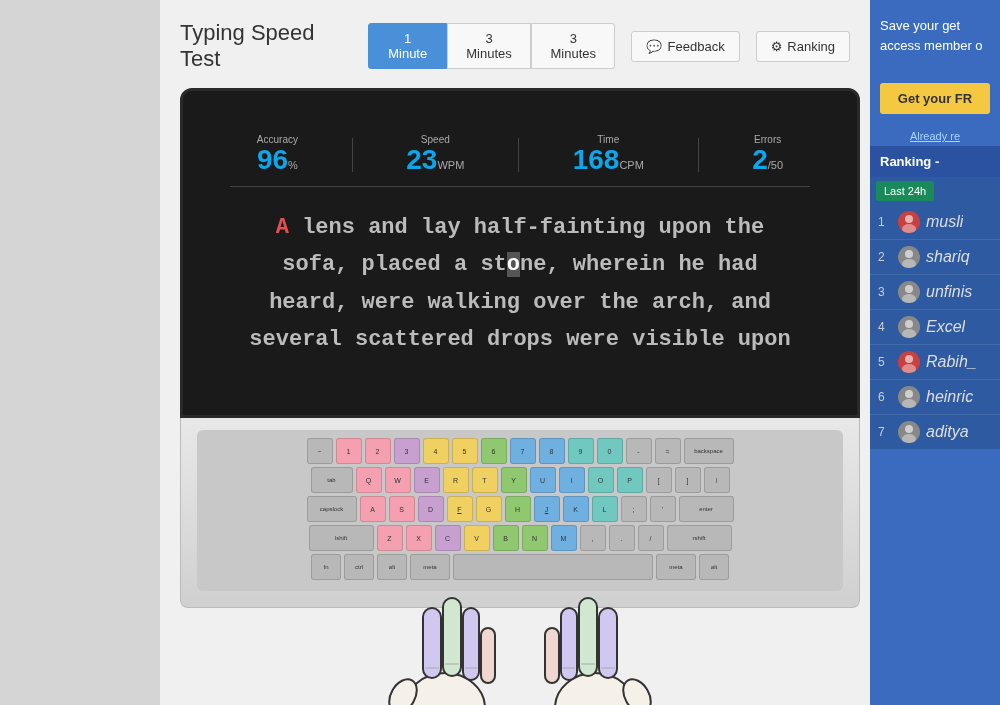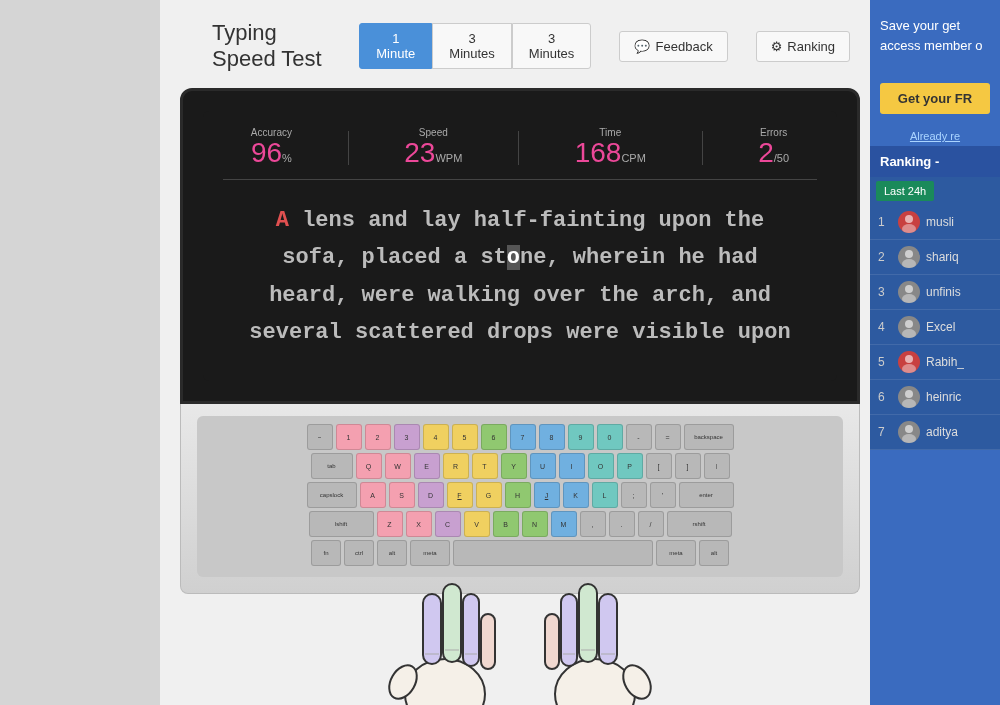--- a/index.html
+++ b/index.html
@@ -26,23 +26,22 @@
       display: flex;
       flex-direction: column;
       padding: 20px 20px 0 20px;
       overflow: hidden;
     }
 
     
     .header {
       display: flex;
       align-items: center;
-      gap: 24px;
+      gap: 12px;
       margin-bottom: 16px;
-      margin-left: 32px;
     }
     .page-title {
       font-size: 22px;
       font-weight: normal;
       color: #333;
       margin-right: 8px;
     }
     .btn-group {
       display: flex;
       gap: 0;
@@ -93,21 +92,21 @@
     
     .laptop-area {
       position: relative;
       width: 680px;
       margin: 0 auto;
     }
 
     .screen-bezel {
       background: #1a1a1a;
       border-radius: 12px 12px 0 0;
-      padding: 20px;
+      padding: 27px;
       border: 3px solid #2a2a2a;
     }
 
     .screen-inner {
       background: #1a1a1a;
       border-radius: 6px;
       padding: 16px 20px 20px 20px;
     }
 
     
@@ -121,22 +120,22 @@
     .stat-item {
       text-align: center;
     }
     .stat-label {
       font-size: 10px;
       color: #aaa;
       display: block;
     }
     .stat-value {
       font-size: 28px;
-      font-weight: normal;
-      color: #ec4899;
+      font-weight: bold;
+      color: #0ea5e9;
       line-height: 1.1;
     }
     .stat-unit {
       font-size: 11px;
       color: #aaa;
     }
     .stat-divider {
       width: 1px;
       background: #444;
       margin: 4px 0;
@@ -313,24 +312,25 @@
       overflow: hidden;
       display: flex;
       align-items: center;
       justify-content: center;
       font-size: 10px;
       color: #fff;
     }
 
     .rank-name {
       color: #ddd;
-      font-size: 12px;
+      font-size: 16px;
       overflow: hidden;
       text-overflow: ellipsis;
       white-space: nowrap;
+      font-style: italic;
     }
   </style>
 </head>
 <body>
 
 <div class="left-sidebar"></div>
 
 <div class="main-content">
 
   <div class="header">

